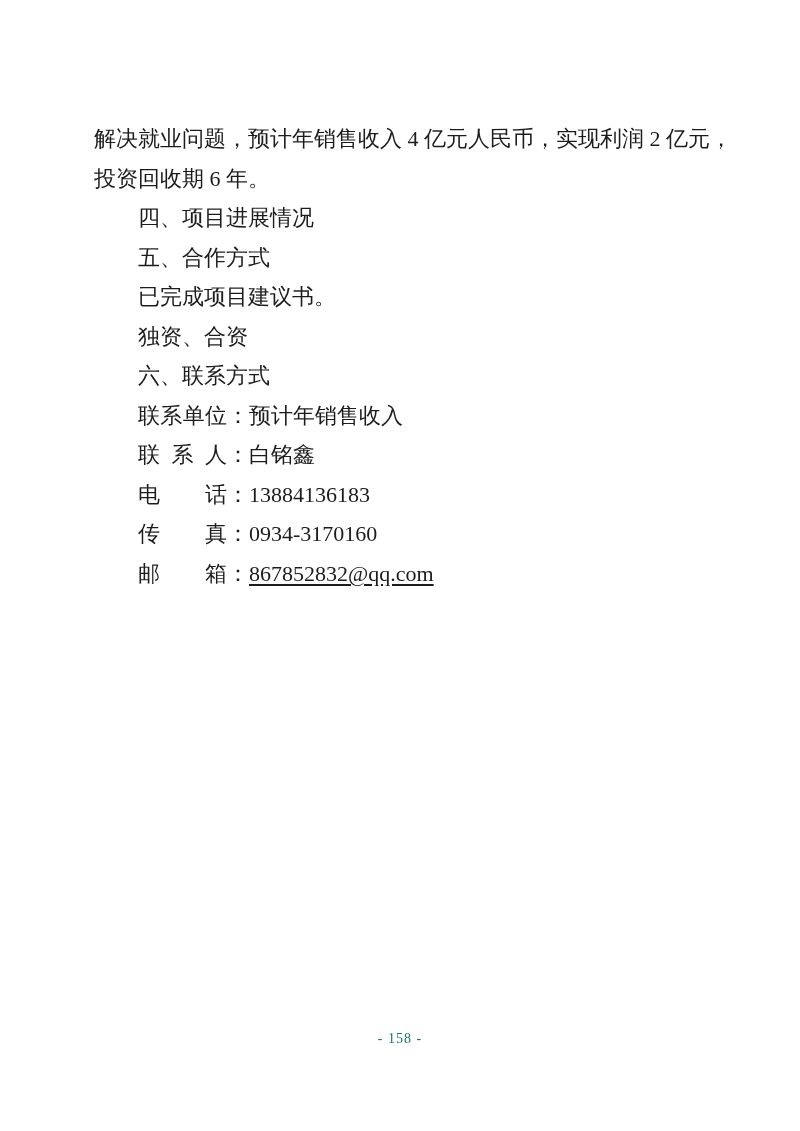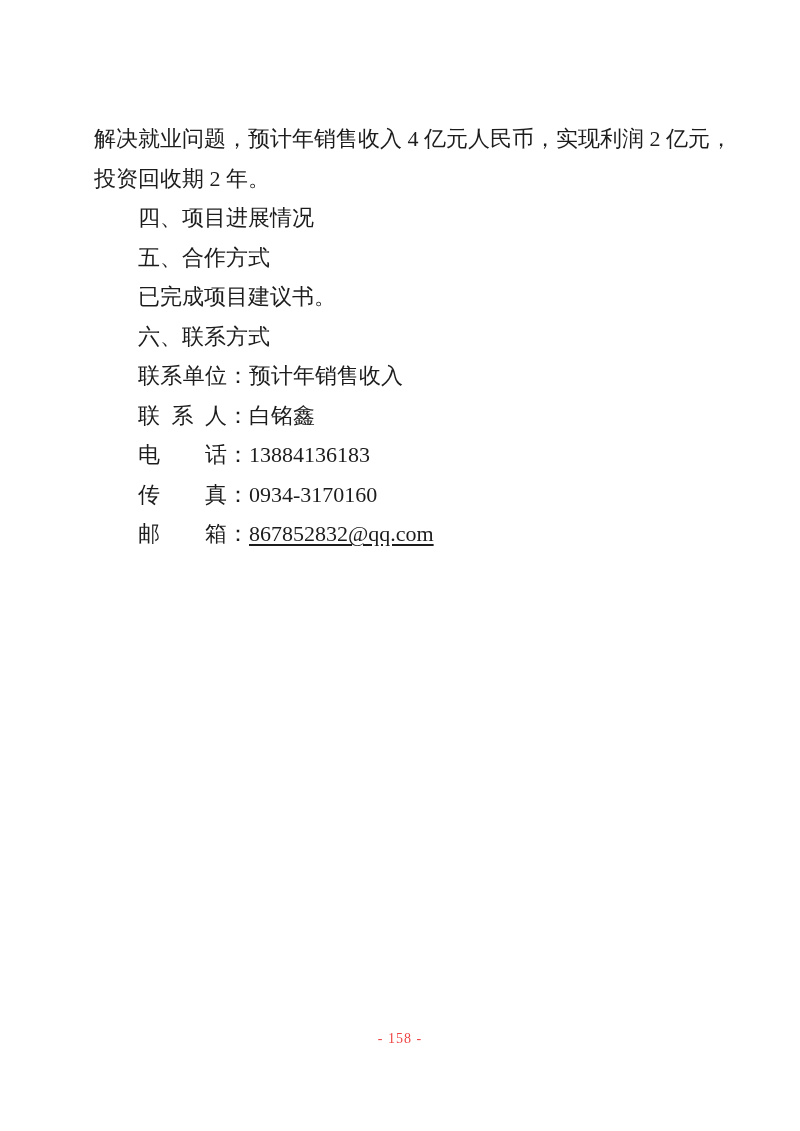--- a/index.html
+++ b/index.html
@@ -53,39 +53,40 @@
     margin-top: 48px;
   }
   .page-number {
     position: absolute;
     top: 1031px;
     left: 0;
     width: 100%;
     text-align: center;
     font-size: 14px;
     letter-spacing: 1px;
-    color: #ef4444;
+    color: #0f766e;
   }
 </style>
 </head>
 <body>
 
 <div class="page">
   <div class="content">
 
     <div class="line justify-full">解决就业问题，预计年销售收入 4 亿元人民币，实现利润 2 亿元，</div>
 
-    <div class="line">投资回收期 2 年。</div>
+    <div class="line">投资回收期 6 年。</div>
 
     <div class="line indent">四、项目进展情况</div>
 
     <div class="line indent">五、合作方式</div>
 
     <div class="line indent">已完成项目建议书。</div>
 
+    <div class="line indent">独资、合资</div>
 
     <div class="line indent">六、联系方式</div>
 
     <div class="line indent"><span class="label">联系单位</span><span>：</span><span>预计年销售收入</span></div>
 
     <div class="line indent"><span class="label">联系人</span><span>：</span><span>白铭鑫</span></div>
 
     <div class="line indent"><span class="label">电话</span><span>：</span><span>13884136183</span></div>
 
     <div class="line indent"><span class="label">传真</span><span>：</span><span>0934-3170160</span></div>

